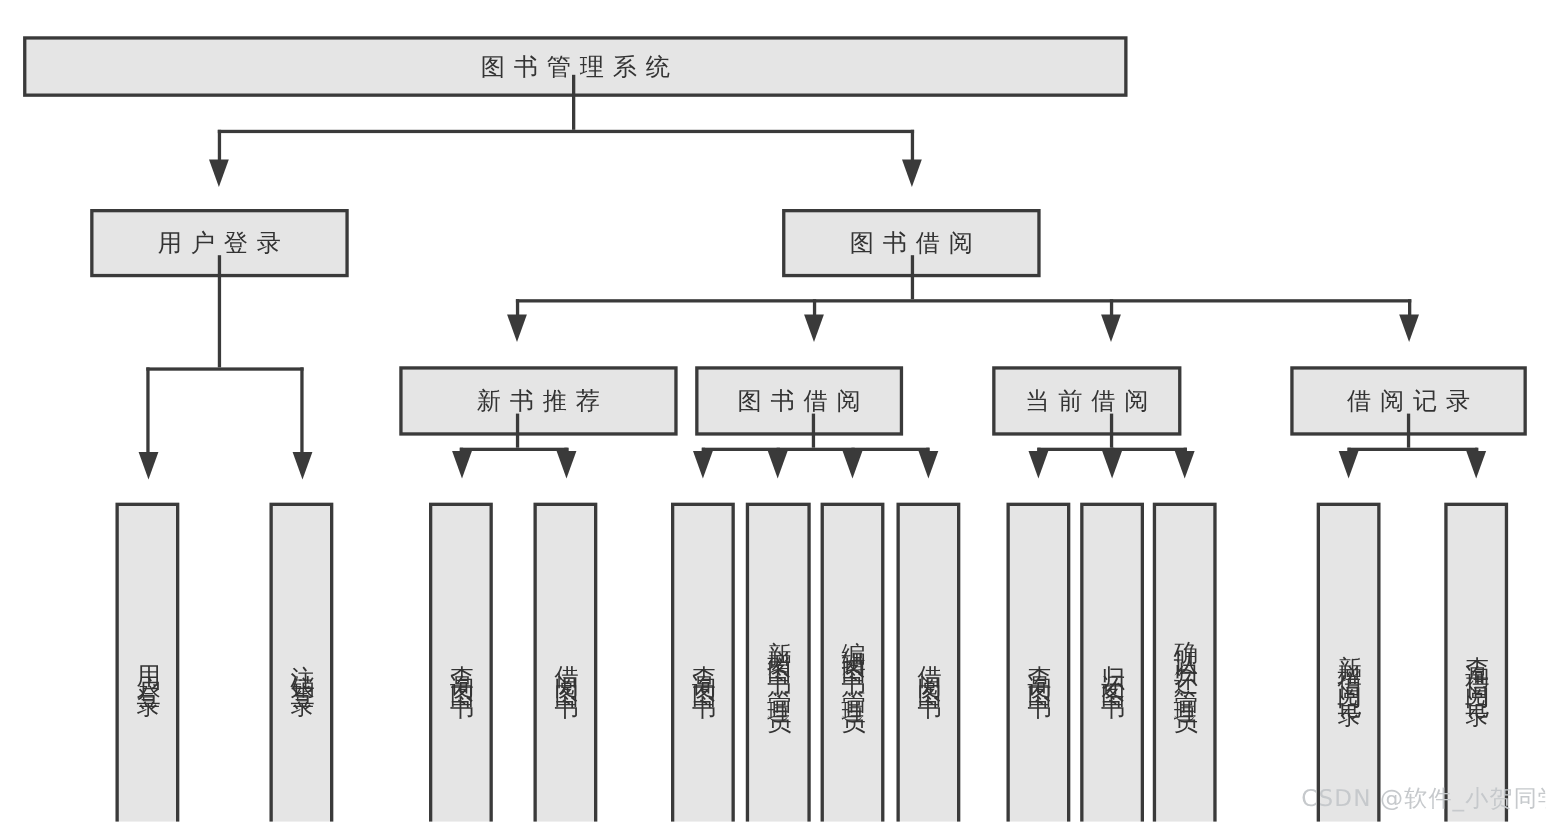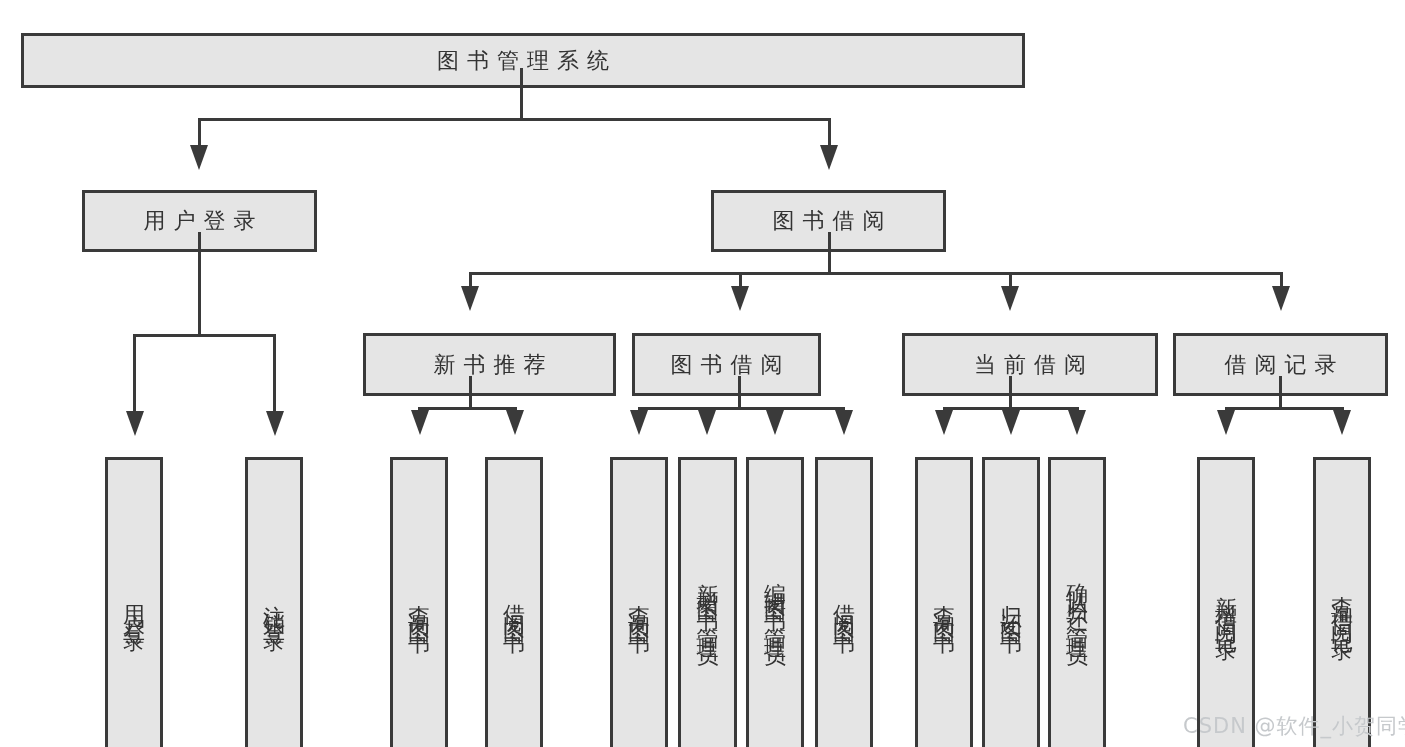--- a/index.html
+++ b/index.html
@@ -71,21 +71,21 @@
   <div class="ar" style="left:461px;top:286px;"></div>
   <div class="vl" style="left:739px;top:272px;height:18px;"></div>
   <div class="ar" style="left:731px;top:286px;"></div>
   <div class="vl" style="left:1009px;top:272px;height:18px;"></div>
   <div class="ar" style="left:1001px;top:286px;"></div>
   <div class="vl" style="left:1280px;top:272px;height:18px;"></div>
   <div class="ar" style="left:1272px;top:286px;"></div>
 
   <div class="box" style="left:363px;top:313px;width:253px;height:63px;">新书推荐</div>
   <div class="box" style="left:632px;top:313px;width:189px;height:63px;">图书借阅</div>
-  <div class="box" style="left:902px;top:313px;width:256px;height:63px;">当前借阅</div>
+  <div class="box" style="left:902px;top:313px;width:172px;height:63px;">当前借阅</div>
   <div class="box" style="left:1173px;top:313px;width:215px;height:63px;">借阅记录</div>
 
   <div class="vl" style="left:469px;top:376px;height:31px;"></div>
   <div class="hl" style="left:418px;top:407px;width:99px;"></div>
   <div class="vl" style="left:418px;top:407px;height:11px;"></div>
   <div class="ar" style="left:411px;top:410px;"></div>
   <div class="vl" style="left:513px;top:407px;height:11px;"></div>
   <div class="ar" style="left:506px;top:410px;"></div>
 
   <div class="vl" style="left:738px;top:376px;height:31px;"></div>

